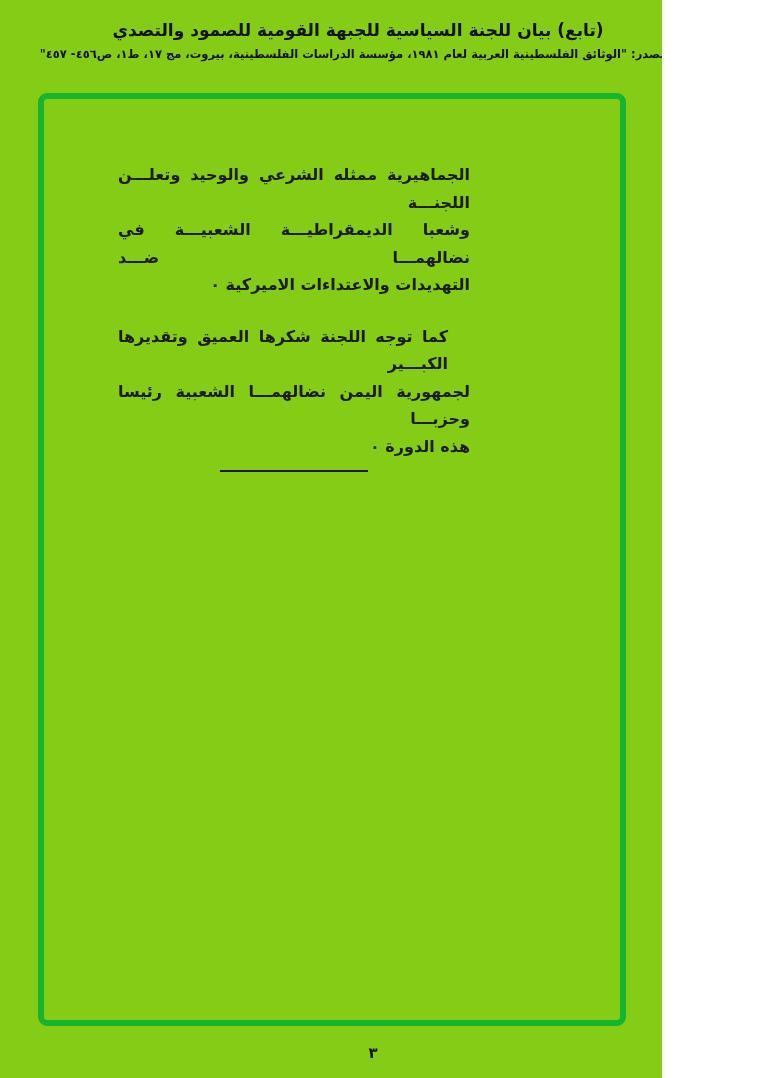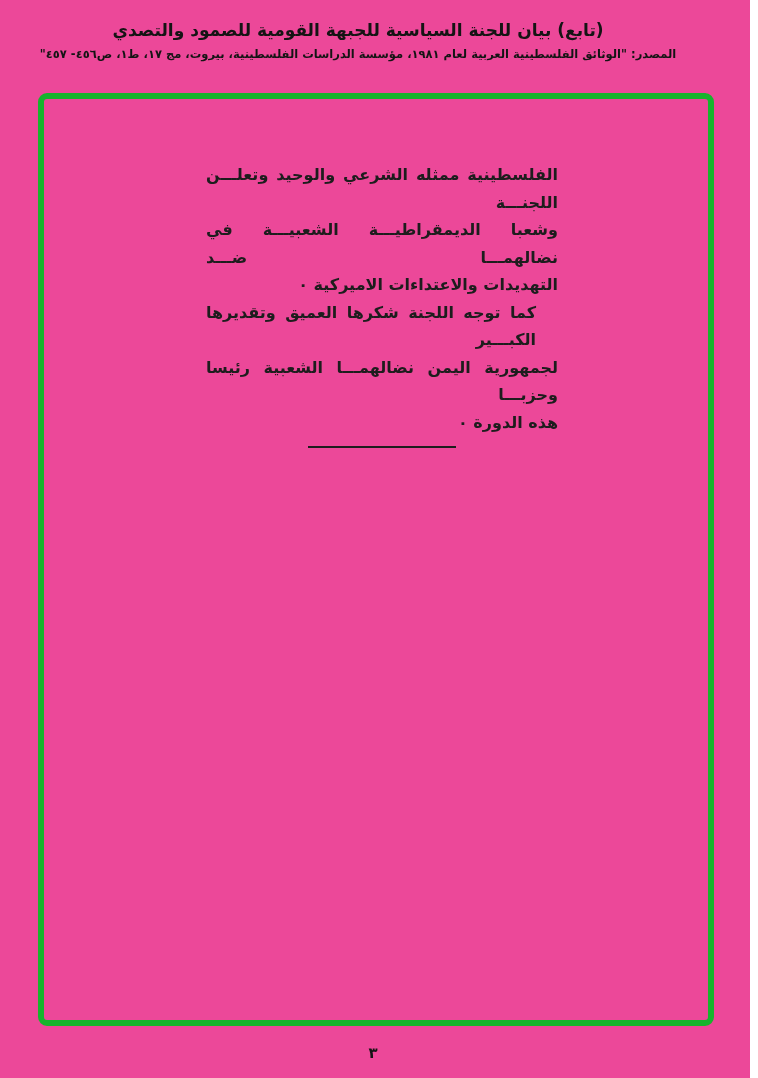--- a/index.html
+++ b/index.html
@@ -2,23 +2,23 @@
 <html lang="ar"><head>
 <meta charset="utf-8">
 <style>
   html, body {
     margin: 0;
     padding: 0;
     background: #ffffff;
   }
   .page {
     position: relative;
-    width: 750px;
+    width: 662px;
     height: 1078px;
-    background: #ec4899;
+    background: #84cc16;
     font-family: "DejaVu Sans", sans-serif;
     color: #1b1b1b;
     overflow: hidden;
   }
 
   
   .doc-header {
     position: absolute;
     top: 20px;
     left: 0;
@@ -68,20 +68,21 @@
   .line {
     text-align: justify;
     text-align-last: justify;
     white-space: normal;
   }
   .line.last {
     text-align-last: right;
   }
   .line.indent {
     padding-right: 22px;
+    margin-top: 24px;
   }
 
   .divider {
     width: 148px;
     height: 0;
     border-top: 2px solid #1d1d1d;
     margin: 10px auto 0 auto;
   }
 
   
@@ -104,21 +105,21 @@
   <header class="doc-header">
     <div class="doc-title">(تابع) بيان للجنة السياسية للجبهة القومية للصمود والتصدي</div>
     <div class="doc-source">المصدر: "الوثائق الفلسطينية العربية لعام ١٩٨١، مؤسسة الدراسات الفلسطينية، بيروت، مج ١٧، ط١، ص٤٥٦- ٤٥٧"</div>
   </header>
 
   <div class="green-frame"></div>
 
   <main class="body-text">
 
     <div class="paragraph">
-      <div class="line">الفلسطينية ممثله الشرعي والوحيد وتعلـــن اللجنـــة</div>
+      <div class="line">الجماهيرية ممثله الشرعي والوحيد وتعلـــن اللجنـــة</div>
       <div class="line">وشعبا الديمقراطيـــة الشعبيـــة في نضالهمـــا ضـــد</div>
       <div class="line last">التهديدات والاعتداءات الاميركية ٠</div>
     </div>
 
     <div class="paragraph">
       <div class="line indent">كما توجه اللجنة شكرها العميق وتقديرها الكبـــير</div>
       <div class="line">لجمهورية اليمن نضالهمـــا الشعبية رئيسا وحزبـــا</div>
       <div class="line last">هذه الدورة ٠</div>
     </div>
 

